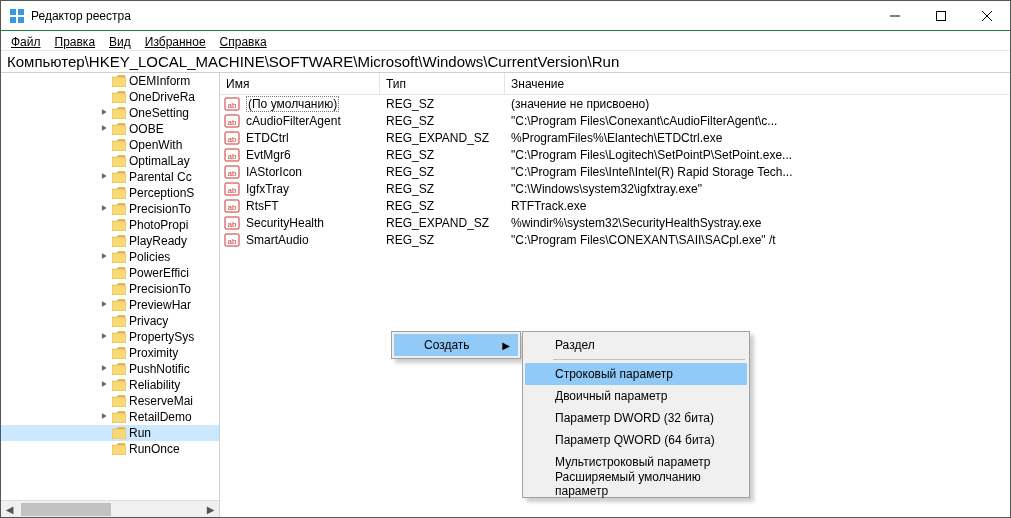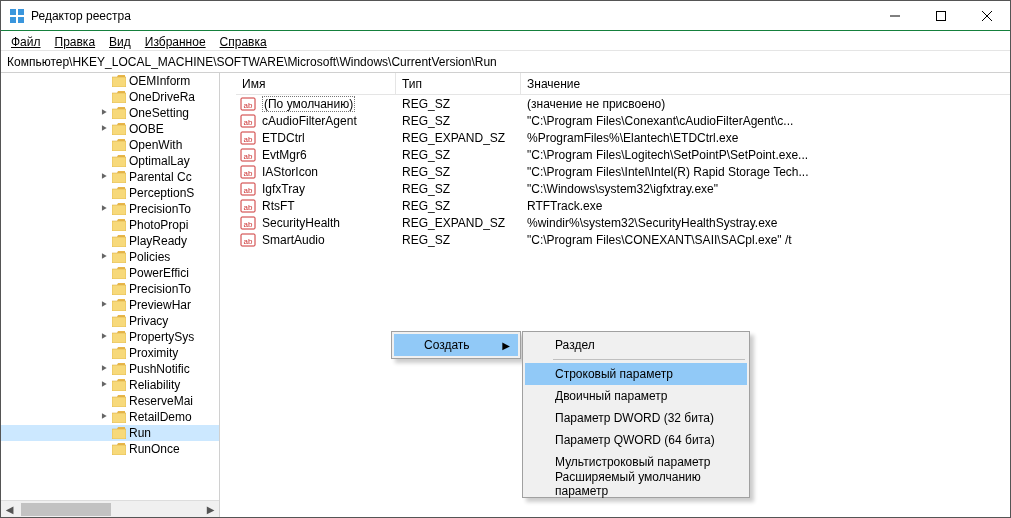--- a/index.html
+++ b/index.html
@@ -5,35 +5,35 @@
   * { box-sizing: border-box; }
   body { margin: 0; font-family: "Segoe UI", Tahoma, sans-serif; font-size: 12px; color: #000; background: #fff; width: 1011px; height: 518px; overflow: hidden; position: relative; border: 1px solid #555; }
   .titlebar { height: 30px; display: flex; align-items: center; background: #fff; border-bottom: 1px solid #15803d; }
   .titlebar-icon { width: 16px; height: 16px; margin: 0 6px 0 8px; }
   .titlebar-title { flex: 1; font-size: 12px; }
   .win-btns { display: flex; height: 100%; }
   .win-btn { width: 46px; display: flex; align-items: center; justify-content: center; }
   .menubar { height: 20px; display: flex; align-items: flex-end; padding: 0 4px; gap: 2px; border-bottom: 1px solid #e5e5e5; }
   .menu-item { padding: 1px 6px; font-size: 12px; }
   .menu-item span.ul { text-decoration: underline; }
-  .addressbar { height: 22px; border-bottom: 1px solid #d0d0d0; display: flex; align-items: center; padding: 0 6px; font-size: 12px; }
+  .addressbar { height: 22px; border-bottom: 1px solid #d0d0d0; display: flex; align-items: center; padding: 0 6px; font-size: 15px; }
   .main { display: flex; height: calc(518px - 30px - 20px - 22px - 2px); }
   .tree-pane { width: 219px; border-right: 1px solid #d0d0d0; overflow: hidden; position: relative; background: #fff; }
   .tree { position: absolute; left: 0; right: 0; top: 0; bottom: 17px; overflow: hidden; }
   .tree-item { height: 16px; display: flex; align-items: center; gap: 3px; padding-left: 98px; white-space: nowrap; }
   .tree-item.selected { background: #cce8ff; }
   .tree-item .expander { width: 10px; display:inline-flex; justify-content:center; color:#666; font-size:10px; }
   .folder-icon { width: 14px; height: 12px; display:inline-block; }
   .folder-icon svg { width: 14px; height: 12px; display:block; }
   .tree-hscroll { position: absolute; bottom: 0; left: 0; right: 0; height: 17px; background: #f0f0f0; border-top: 1px solid #ddd; }
   .scroll-arrow { width: 17px; height: 17px; display:inline-flex; align-items:center; justify-content:center; color:#555; font-size:10px; position:absolute; }
   .scroll-arrow.left { left:0; }
   .scroll-arrow.right { right:0; }
   .scroll-thumb-h { position:absolute; top:2px; height:13px; left:20px; width:90px; background:#c2c2c2; }
-  .list-pane { flex: 1; position: relative; background:#fff;margin-left:16px; }
+  .list-pane { flex: 1; position: relative; background:#fff; }
   .list-header { height: 22px; display: flex; border-bottom: 1px solid #e5e5e5; }
   .col { display:flex; align-items:center; padding: 0 6px; font-size:12px; border-right: 1px solid #e5e5e5; }
   .col.name { width: 160px; }
   .col.type { width: 125px; }
   .col.val { flex: 1; border-right:none; }
   .rows { }
   .row { height: 17px; display:flex; align-items:center; font-size:12px; }
   .row .cell-name { width:160px; display:flex; align-items:center; padding-left:4px; gap:4px; white-space:nowrap; overflow:hidden; }
   .row .cell-type { width:125px; padding-left:6px; }
   .row .cell-val { flex:1; padding-left:6px; white-space:nowrap; overflow:hidden; text-overflow:ellipsis; }

